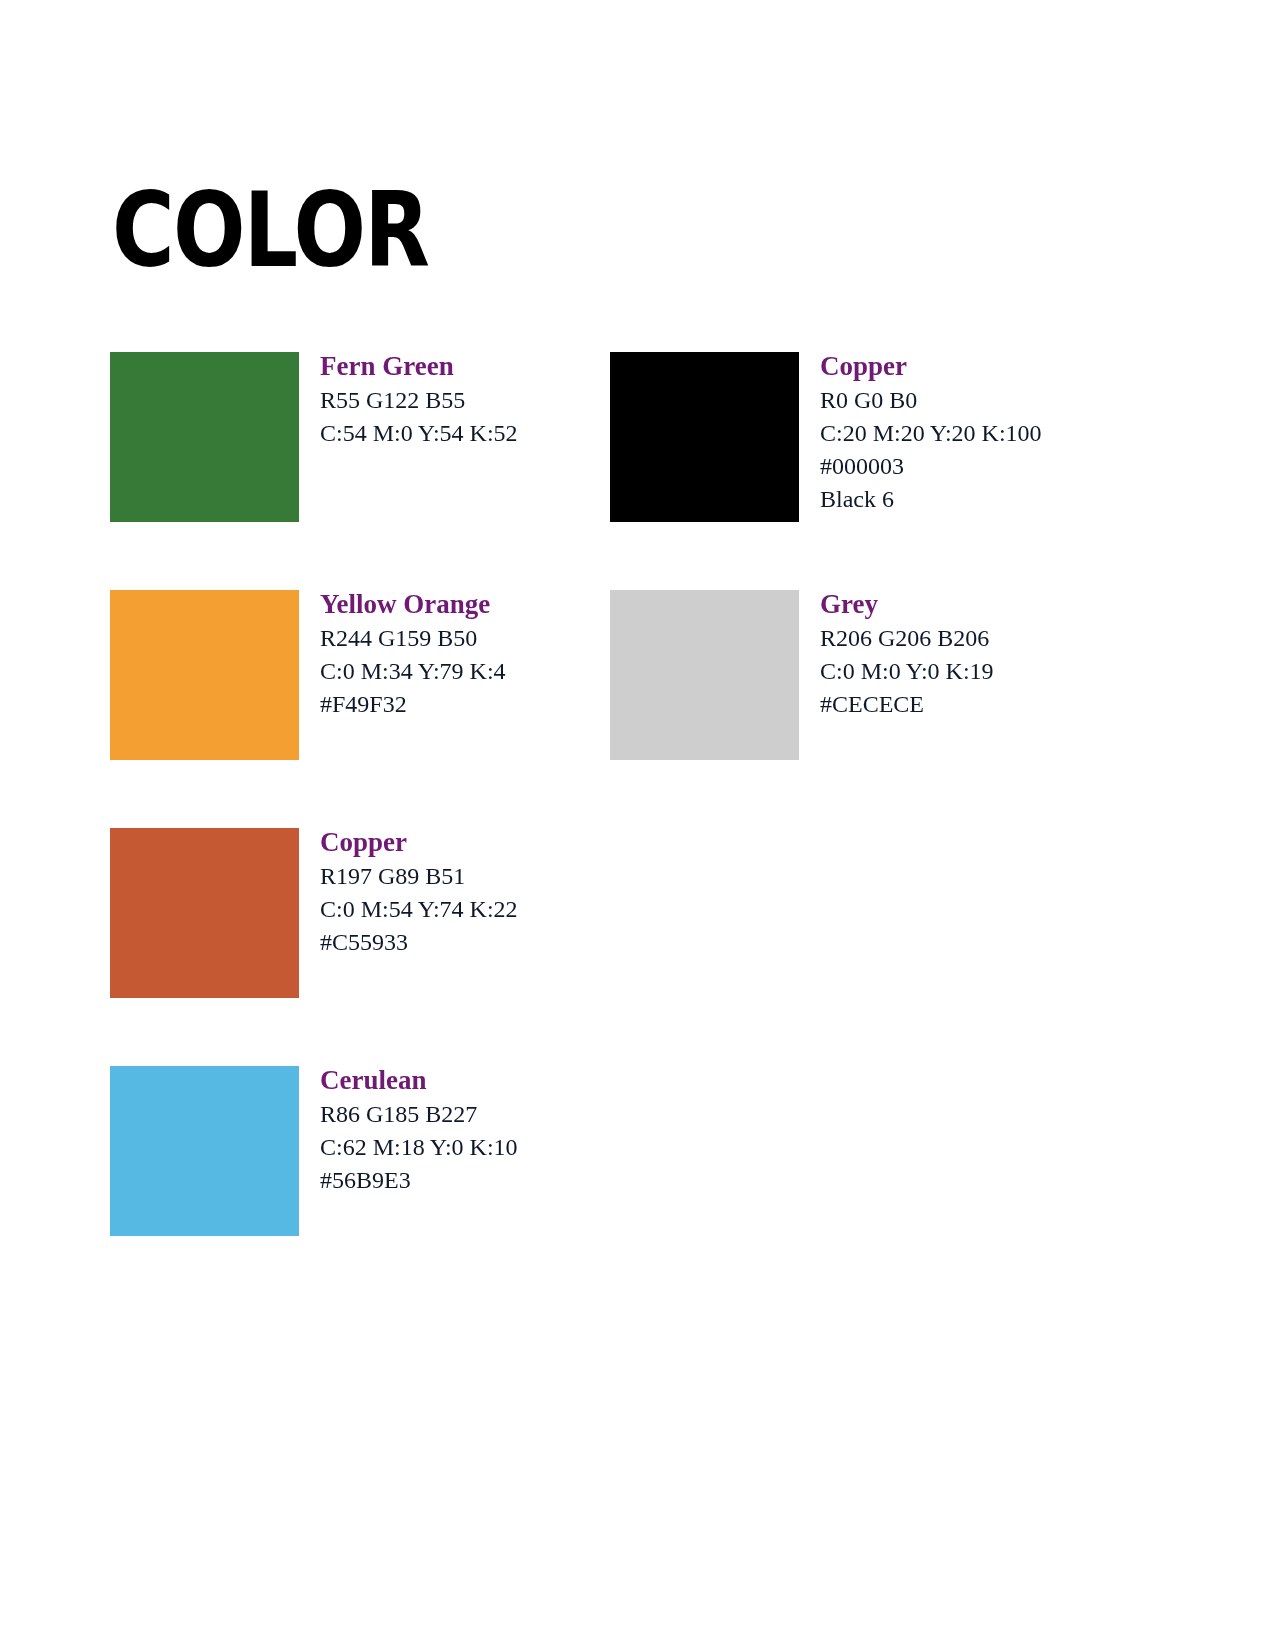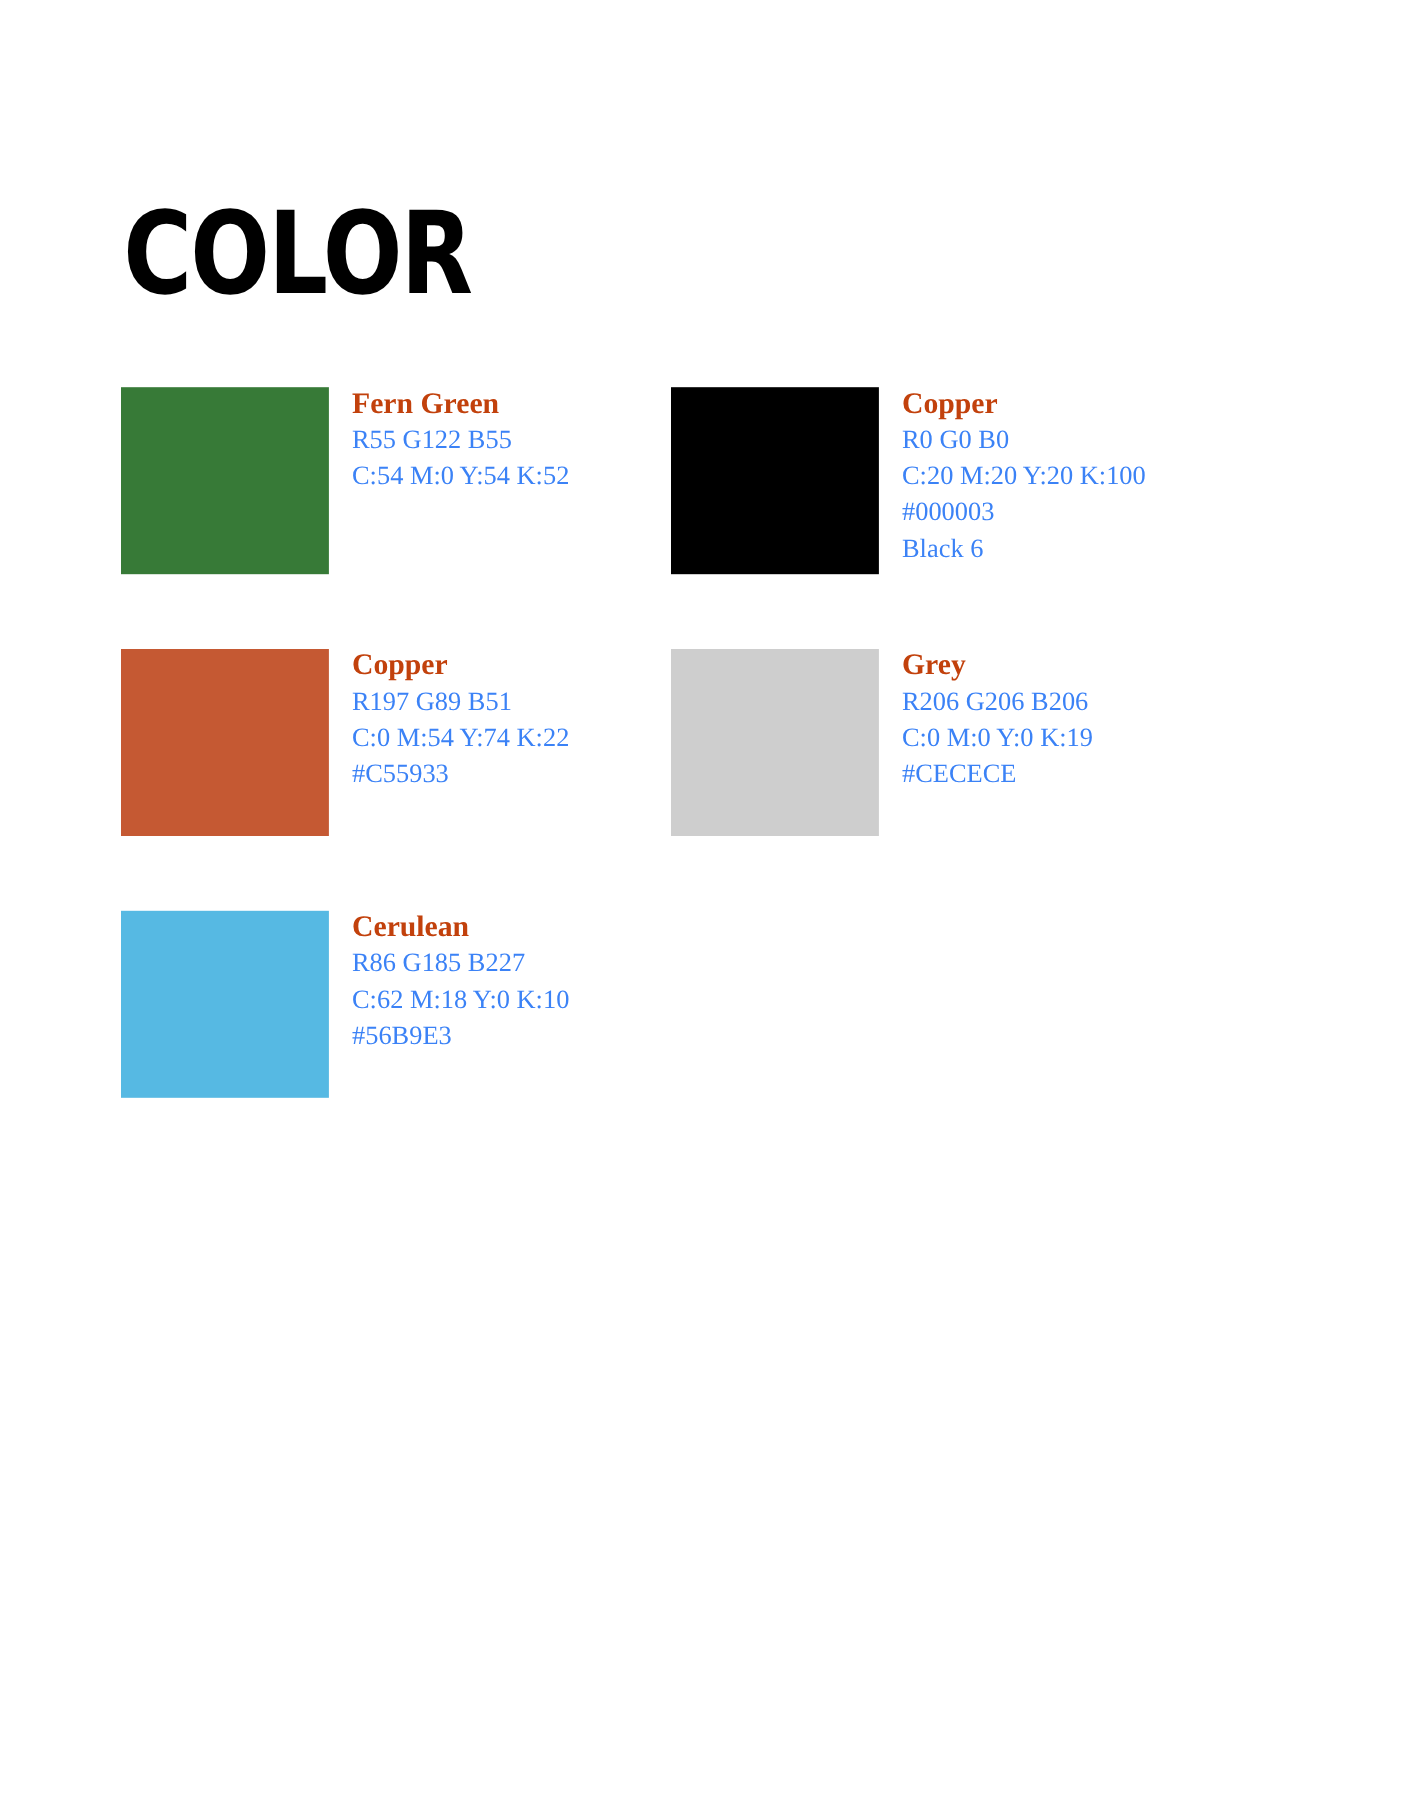--- a/index.html
+++ b/index.html
@@ -73,50 +73,59 @@
     left: 210px;
     top: -4px;
     width: 300px;
   }
 
   .swatch-name {
     font-family: "Liberation Serif", "DejaVu Serif", serif;
     font-weight: 700;
     font-size: 27px;
     line-height: 36px;
-    color: #c2410c;
+    color: #701a75;
     margin: 0;
     white-space: nowrap;
   }
 
   .swatch-line {
     font-family: "Liberation Serif", "DejaVu Serif", serif;
     font-weight: 400;
     font-size: 24px;
     line-height: 33px;
-    color: #3b82f6;
+    color: #0f172a;
     margin: 0;
     white-space: nowrap;
   }
 </style>
 </head>
 <body>
 
 <div class="page">
 
   <h1 class="page-title">COLOR</h1>
 
   <div class="swatch-grid">
     <div class="swatch-col col-left">
         <div class="swatch-entry">
           <div class="swatch-chip" style="background: rgb(55, 122, 55);"></div>
           <div class="swatch-info">
             <div class="swatch-name">Fern Green</div>
             <div class="swatch-line">R55 G122 B55</div>
             <div class="swatch-line">C:54 M:0 Y:54 K:52</div>
+          </div>
+        </div>
+        <div class="swatch-entry">
+          <div class="swatch-chip" style="background: rgb(244, 159, 50);"></div>
+          <div class="swatch-info">
+            <div class="swatch-name">Yellow Orange</div>
+            <div class="swatch-line">R244 G159 B50</div>
+            <div class="swatch-line">C:0 M:34 Y:79 K:4</div>
+            <div class="swatch-line">#F49F32</div>
           </div>
         </div>
         <div class="swatch-entry">
           <div class="swatch-chip" style="background: rgb(197, 89, 51);"></div>
           <div class="swatch-info">
             <div class="swatch-name">Copper</div>
             <div class="swatch-line">R197 G89 B51</div>
             <div class="swatch-line">C:0 M:54 Y:74 K:22</div>
             <div class="swatch-line">#C55933</div>
           </div>

